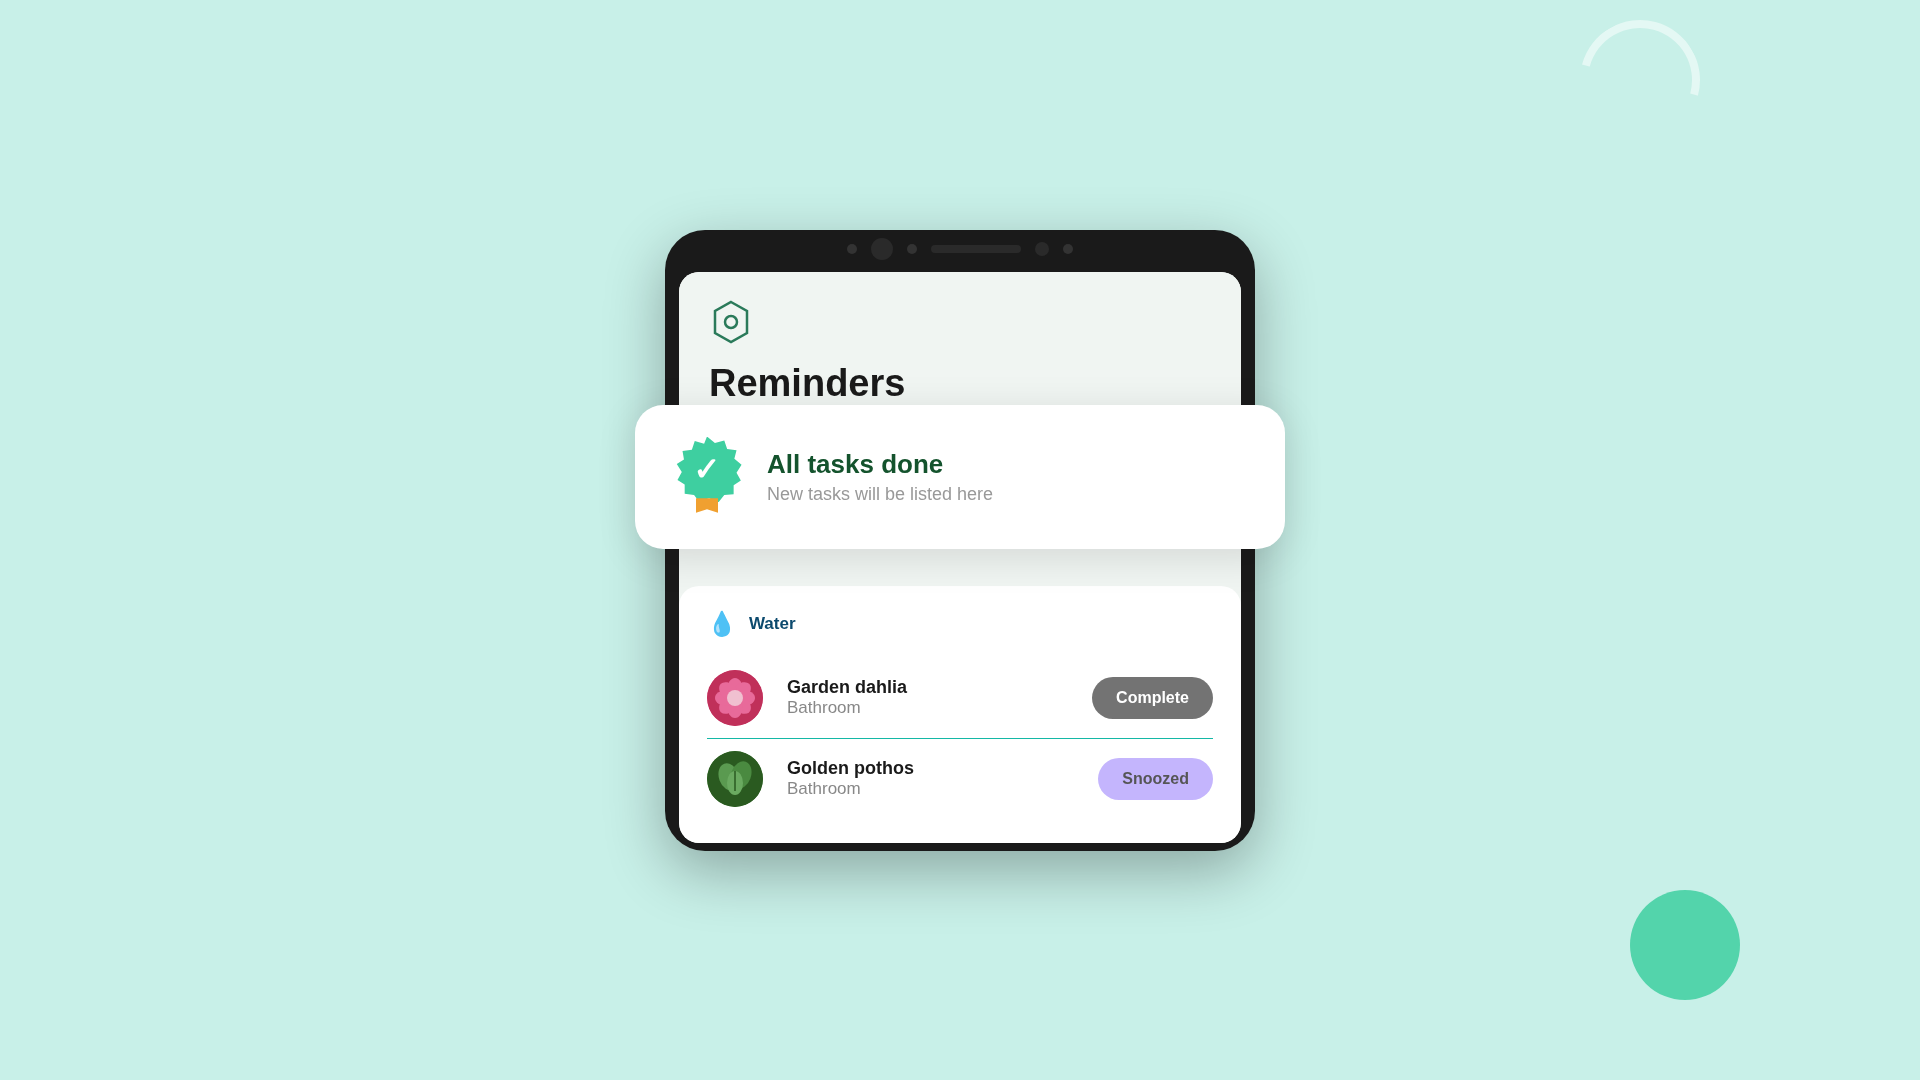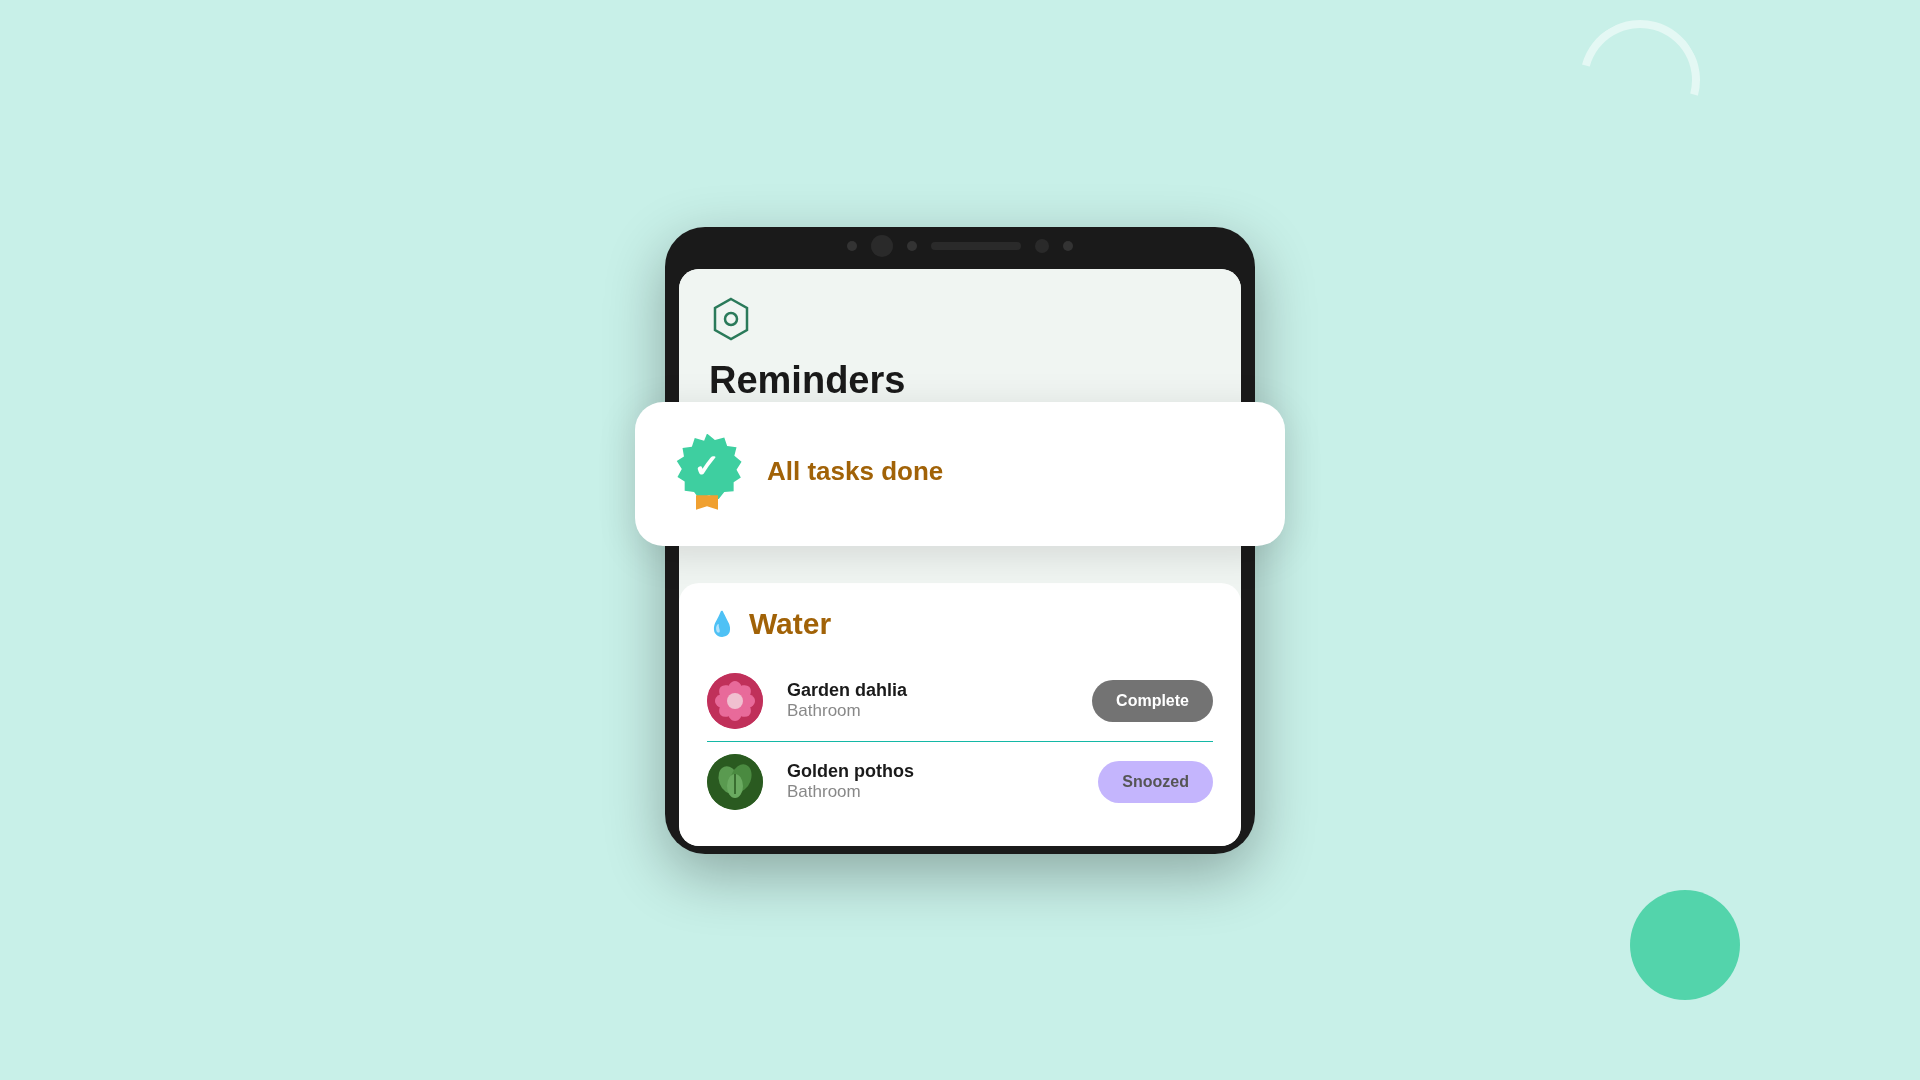--- a/index.html
+++ b/index.html
@@ -193,21 +193,21 @@
       margin-top: -4px;
     }
 
     .notification-text {
       flex: 1;
     }
 
     .notification-title {
       font-size: 26px;
       font-weight: 700;
-      color: #a16207;
+      color: #14532d;
       margin-bottom: 4px;
     }
 
     .notification-subtitle {
       font-size: 18px;
       color: #999;
     }
 
     
     .bottom-section {
@@ -222,23 +222,23 @@
       align-items: center;
       gap: 12px;
       margin-bottom: 20px;
     }
 
     .section-icon {
       font-size: 24px;
     }
 
     .section-title {
-      font-size: 30px;
+      font-size: 17px;
       font-weight: 700;
-      color: #a16207;
+      color: #0c4a6e;
     }
 
     .plant-item {
       display: flex;
       align-items: center;
       gap: 24px;
       padding: 12px 0;
     }
 
     .plant-item + .plant-item {
@@ -398,15 +398,16 @@
 
     <div class="badge-icon">
       <div class="badge-circle-outer">
         <span class="checkmark">✓</span>
       </div>
       <div class="ribbon"></div>
     </div>
 
     <div class="notification-text">
       <div class="notification-title">All tasks done</div>
+      <div class="notification-subtitle">New tasks will be listed here</div>
     </div>
   </div>
 </div>
 
 </body></html>

